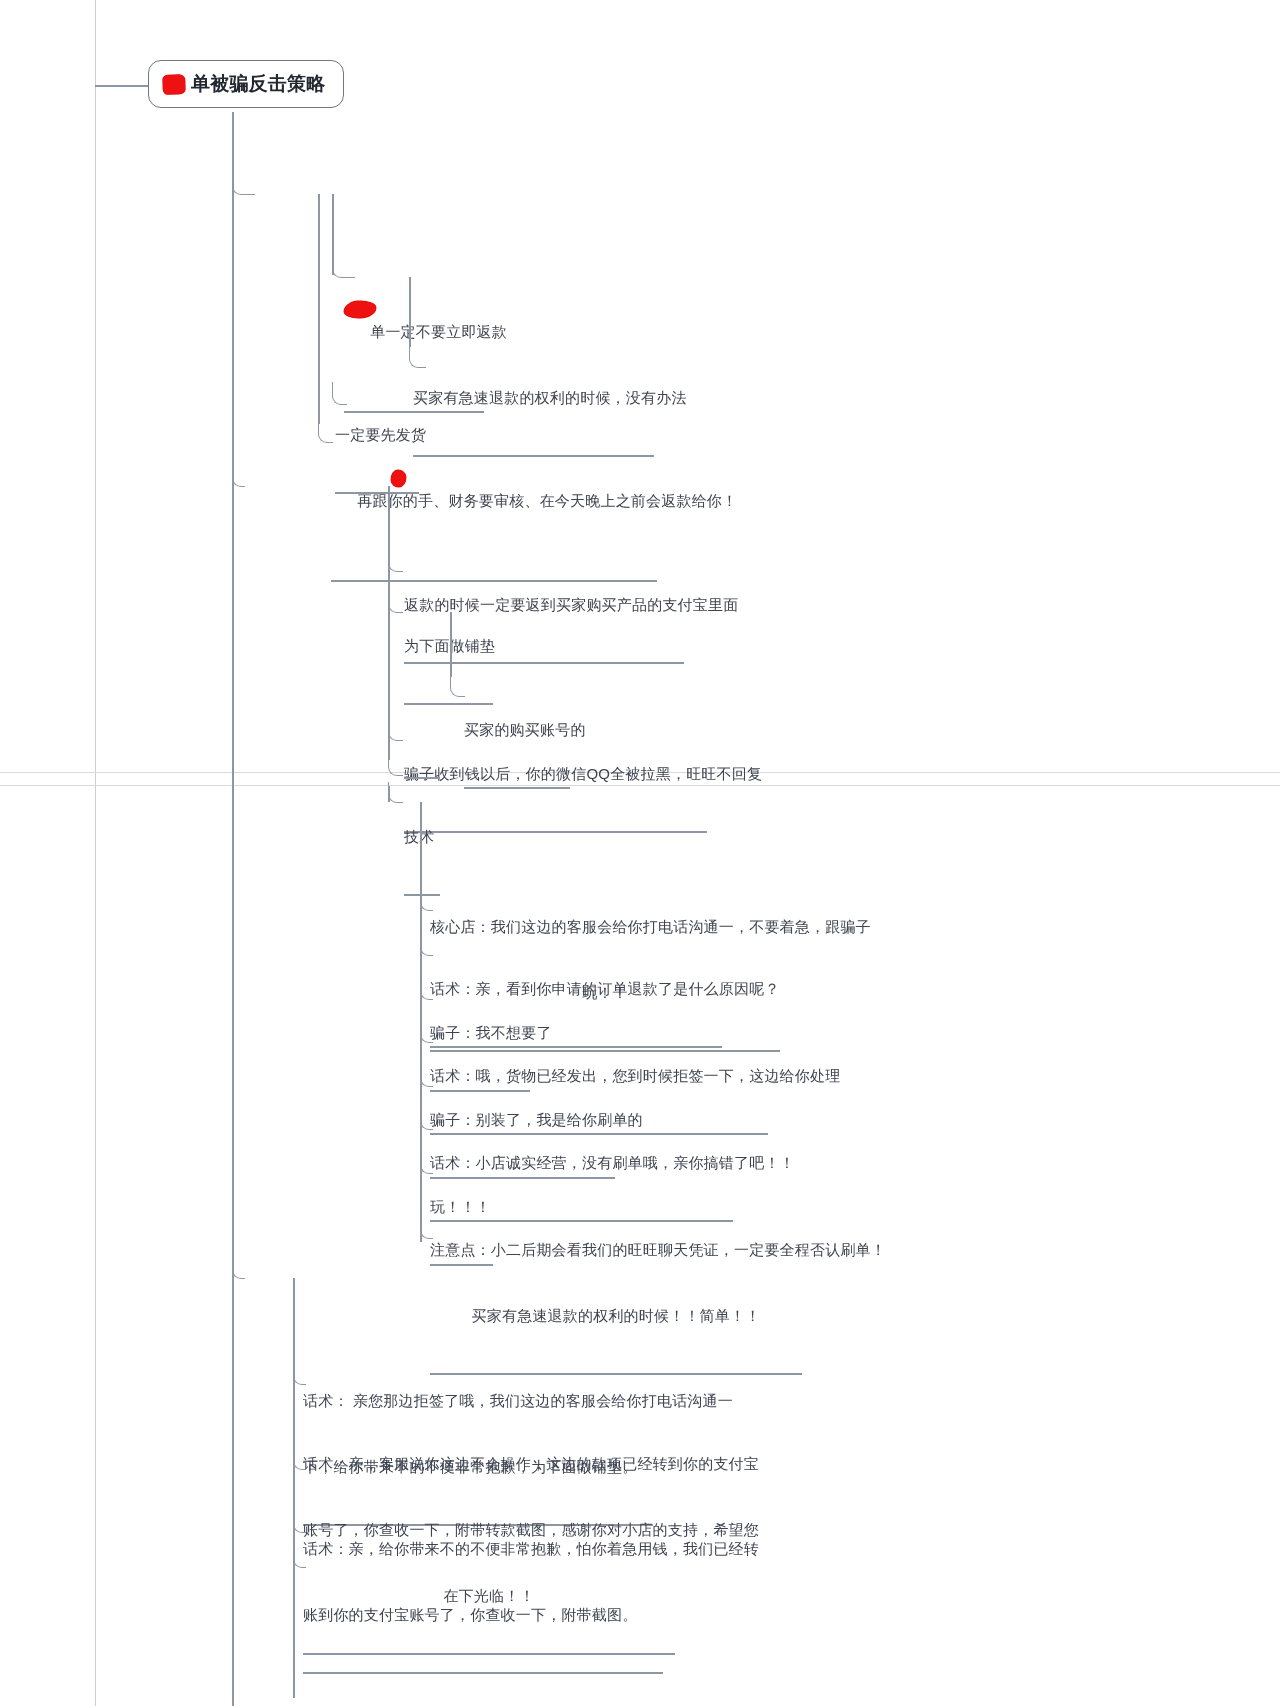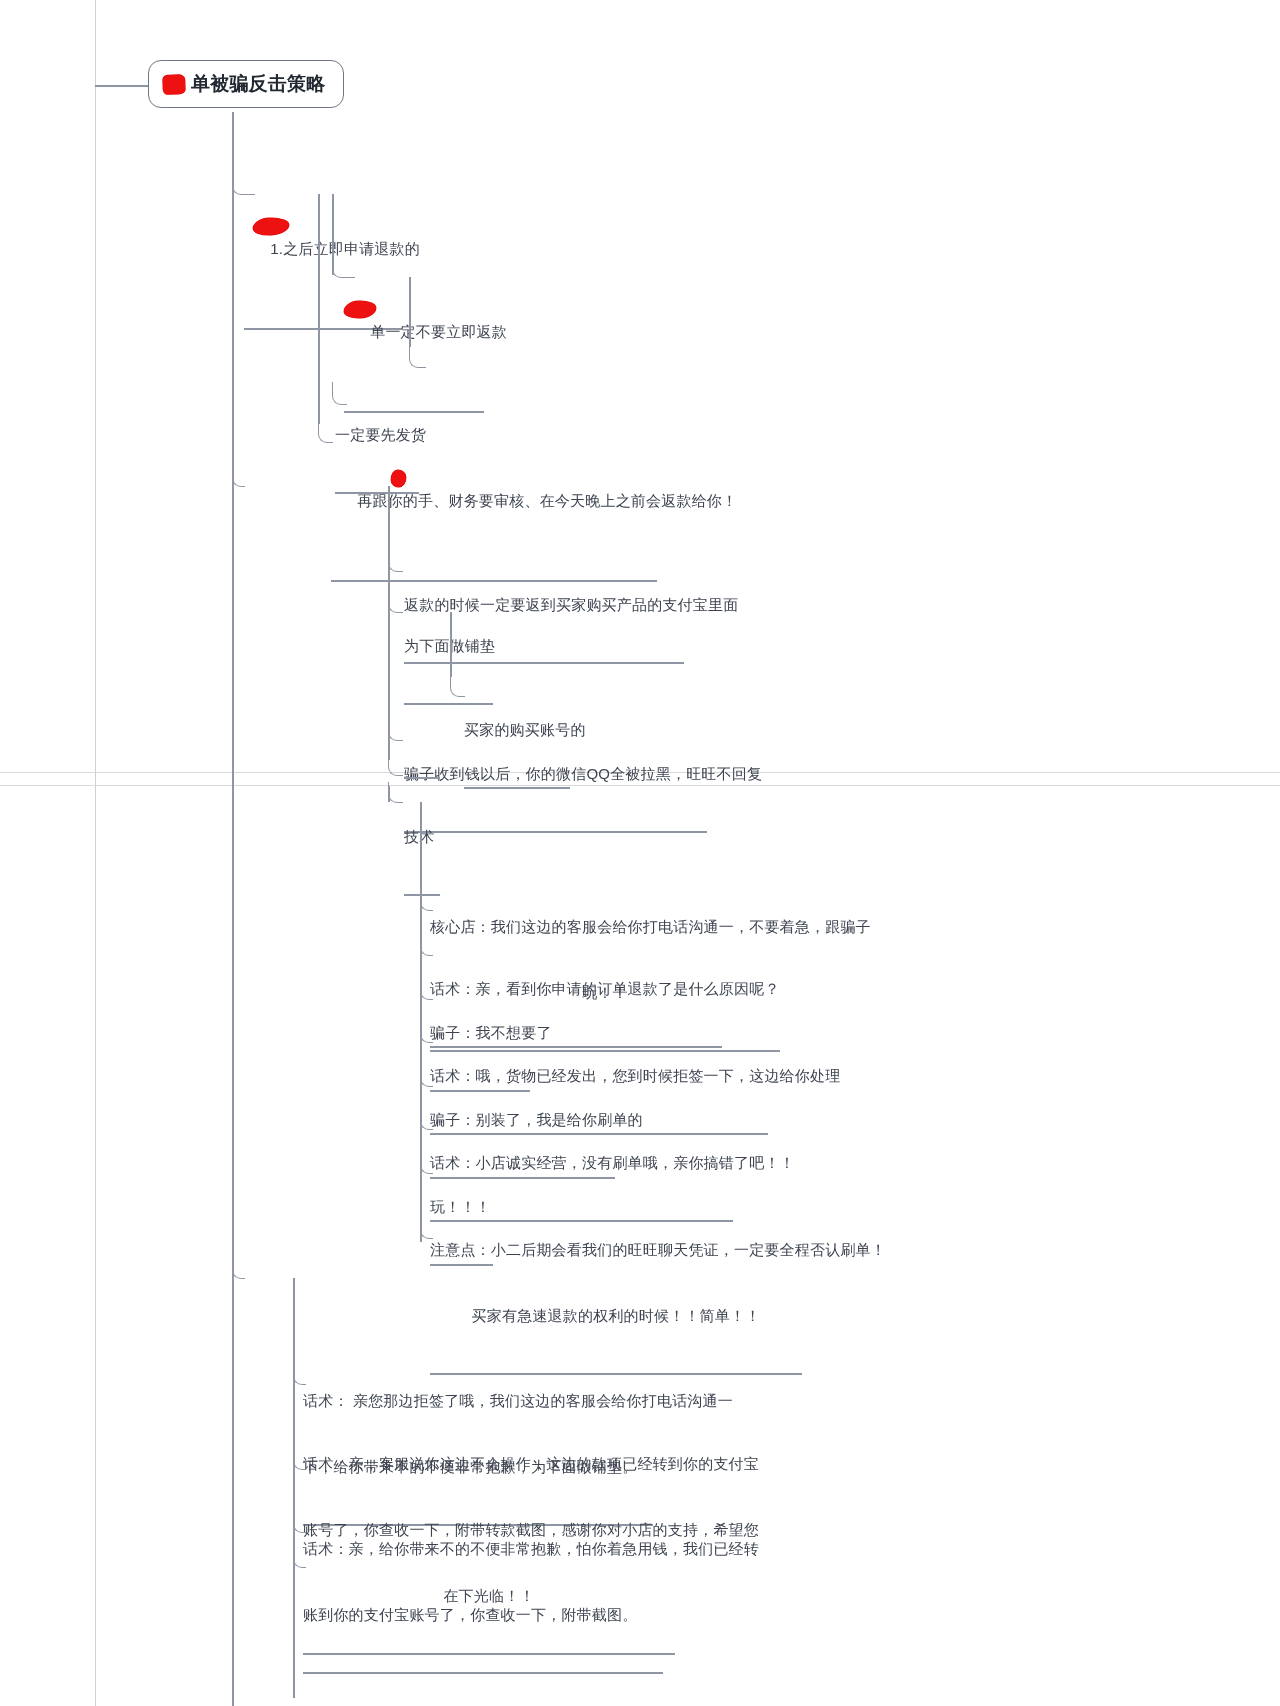--- a/index.html
+++ b/index.html
@@ -95,38 +95,36 @@
   <div class="conn hline" style="left:95px;top:85px;width:55px;"></div>
 
   <div class="node center" style="left:148px;top:60px;">
     <span class="redact sq" style="position:relative;display:inline-block;width:22px;height:19px;margin-right:2px;"></span>
     <span class="txt">单被骗反击策略</span>
   </div>
 
   <div class="conn vline" style="left:232px;top:112px;height:1594px;"></div>
 
   <div class="corner" style="left:232px;top:172px;width:22px;height:22px;"></div>
-  <div class="node leaf" style="left:244px;top:170px;width:158px;padding-left:0;">
-    <span class="txt" style="position:relative;">
-      <span>1.</span><span class="redact" style="position:absolute;left:9px;top:2px;width:36px;height:17px;"></span><span>之后立即申请退款的</span>
-    </span>
-  </div>
 
   <div class="conn vline" style="left:332px;top:194px;height:81px;"></div>
 
   <div class="corner" style="left:332px;top:255px;width:22px;height:22px;"></div>
   <div class="node leaf" style="left:344px;top:253px;width:140px;">
     <span class="txt" style="position:relative;">
       <span class="redact" style="position:absolute;left:0px;top:2px;width:32px;height:17px;"></span><span style="padding-left:0;">单一定不要立即返款</span>
     </span>
   </div>
 
   <div class="conn vline" style="left:409px;top:277px;height:70px;"></div>
 
   <div class="corner" style="left:409px;top:345px;width:16px;height:22px;"></div>
+  <div class="node leaf" style="left:413px;top:341px;width:241px;">
+    <span class="txt">买家有急速退款的权利的时候，没有办法</span>
+  </div>
 
   <div class="corner" style="left:332px;top:382px;width:14px;height:22px;"></div>
   <div class="node leaf" style="left:335px;top:378px;width:84px;">
     <span class="txt">一定要先发货</span>
   </div>
   <div class="conn vline" style="left:318px;top:194px;height:230px;"></div>
 
   <div class="corner" style="left:318px;top:404px;width:14px;height:38px;"></div>
   <div class="node leaf" style="left:331px;top:422px;width:326px;">
     <span class="txt" style="position:relative;">

